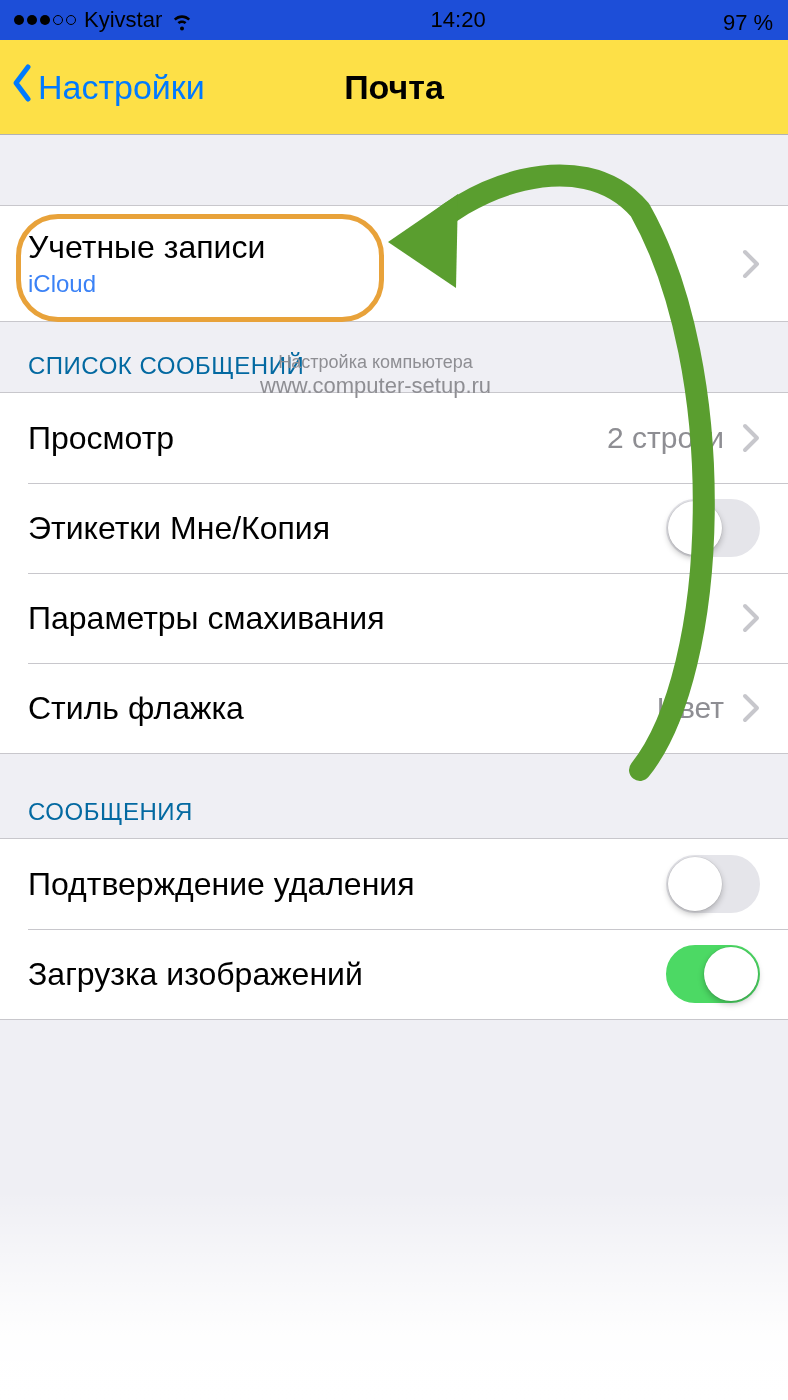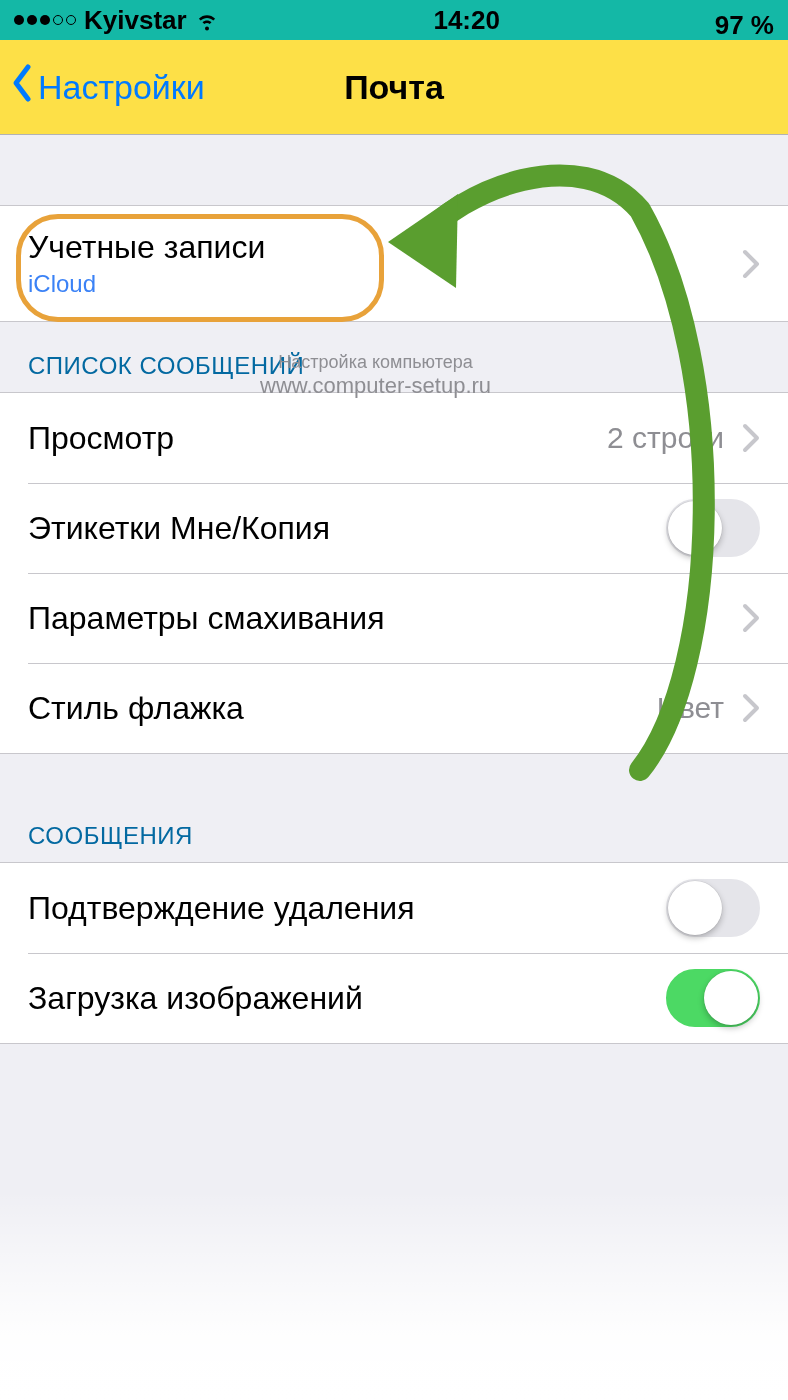--- a/index.html
+++ b/index.html
@@ -7,27 +7,27 @@
       font-family: -apple-system, "Helvetica Neue", Helvetica, Arial, sans-serif;
       background: #efeff4;
       width: 788px;
       height: 1400px;
       overflow: hidden;
       position: relative;
     }
     
     .status-bar {
       height: 40px;
-      background: #14b8a6;
+      background: #1d4ed8;
       display: flex;
       align-items: center;
       justify-content: space-between;
       padding: 0 14px;
-      font-size: 26px;
-      font-weight: 700;
+      font-size: 22px;
+      font-weight: 400;
       color: #000;
     }
     .status-left { display: flex; align-items: center; gap: 8px; }
     .status-right { display: flex; align-items: center; gap: 14px; flex-direction: column; }
     .signal-dots { display: flex; gap: 3px; align-items: center; }
     .dot { width: 10px; height: 10px; border-radius: 50%; background: #000; }
     .dot.empty { background: transparent; border: 1.5px solid #000; }
     .wifi-icon svg { width: 24px; height: 24px; display:block; }
     .battery {
       display: inline-flex; align-items: center;
@@ -240,21 +240,21 @@
     <span class="cell-label">Стиль флажка</span>
     <span class="cell-detail">Цвет</span>
     <span class="disclosure">
       <svg viewBox="0 0 18 30">
           <polyline points="3,3 15,15 3,27" fill="none" stroke="#c7c7cc" stroke-width="4" stroke-linecap="round" stroke-linejoin="round"></polyline>
         </svg>
     </span>
   </div>
 </div>
 
-<div class="section-header" style="padding-top:68px">СООБЩЕНИЯ</div>
+<div class="section-header" style="padding-top:44px">СООБЩЕНИЯ</div>
 
 <div class="group">
   <div class="cell">
     <span class="cell-label">Подтверждение удаления</span>
     <span class="switch">
         <span class="knob"></span>
       </span>
   </div>
   <div class="cell">
     <span class="cell-label">Загрузка изображений</span>

